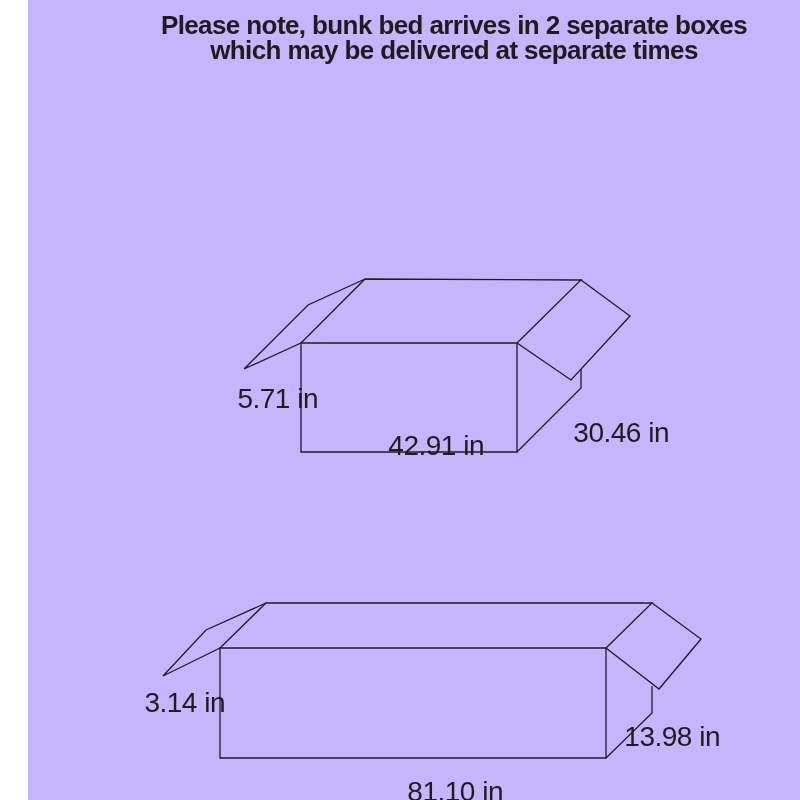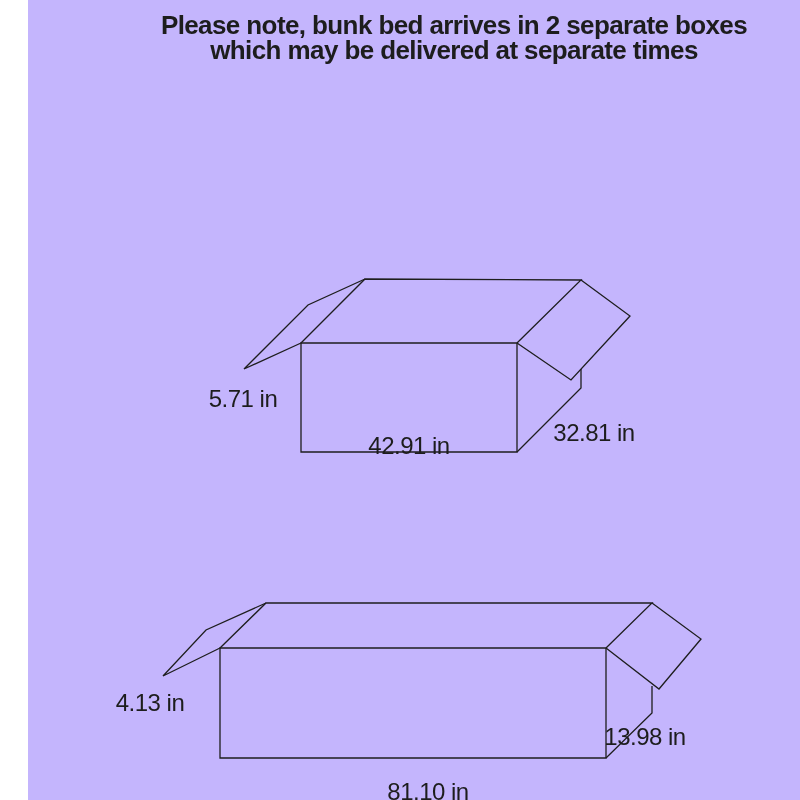--- a/index.html
+++ b/index.html
@@ -35,22 +35,22 @@
     height: 800px;
   }
   .diagram-svg path {
     fill: none;
     stroke: #1e1e1e;
     stroke-width: 1.3;
   }
   .dim {
     position: absolute;
     width: 150px;
-    text-align: center;
-    font-size: 24px;
+    text-align: right;
+    font-size: 28px;
     line-height: 24px;
     letter-spacing: -0.5px;
     color: #1d1d1d;
     white-space: nowrap;
   }
   .b1-height { left: 140px; top: 387px; }
   .b1-width  { left: 306px; top: 434px; }
   .b1-depth  { left: 491px; top: 421px; }
   .b2-height { left:  47px; top: 691px; }
   .b2-width  { left: 325px; top: 780px; }
@@ -78,19 +78,19 @@
       <path d="M192 648 H578 V758 H192 Z"></path>
       <path d="M192 648 L238 603 L624 603 L578 648"></path>
       <path d="M238 603 L178 630 L135 676 L192 648"></path>
       <path d="M624 603 L673 639 L631 689 L578 648"></path>
       <path d="M578 758 L624 713 V686"></path>
     </g>
   </svg>
 
   <div class="dim b1-height">5.71 in</div>
   <div class="dim b1-width">42.91 in</div>
-  <div class="dim b1-depth">32.81 in</div>
+  <div class="dim b1-depth">30.46 in</div>
 
-  <div class="dim b2-height">4.13 in</div>
+  <div class="dim b2-height">3.14 in</div>
   <div class="dim b2-width">81.10 in</div>
   <div class="dim b2-depth">13.98 in</div>
 
 </div>
 
 </body></html>

